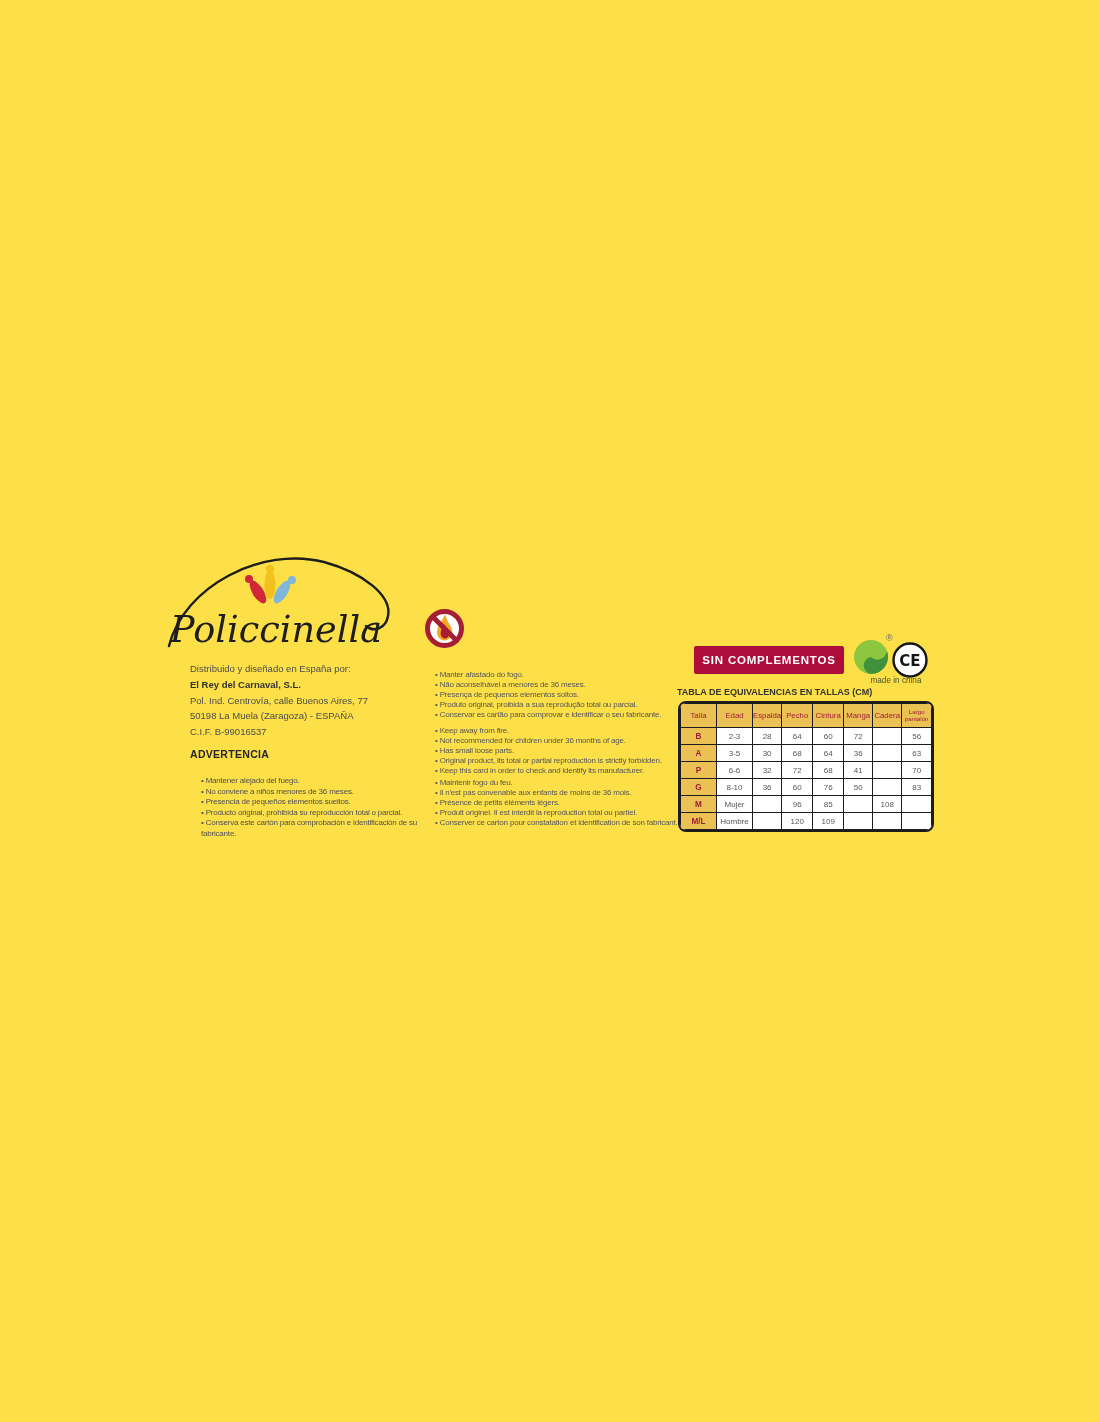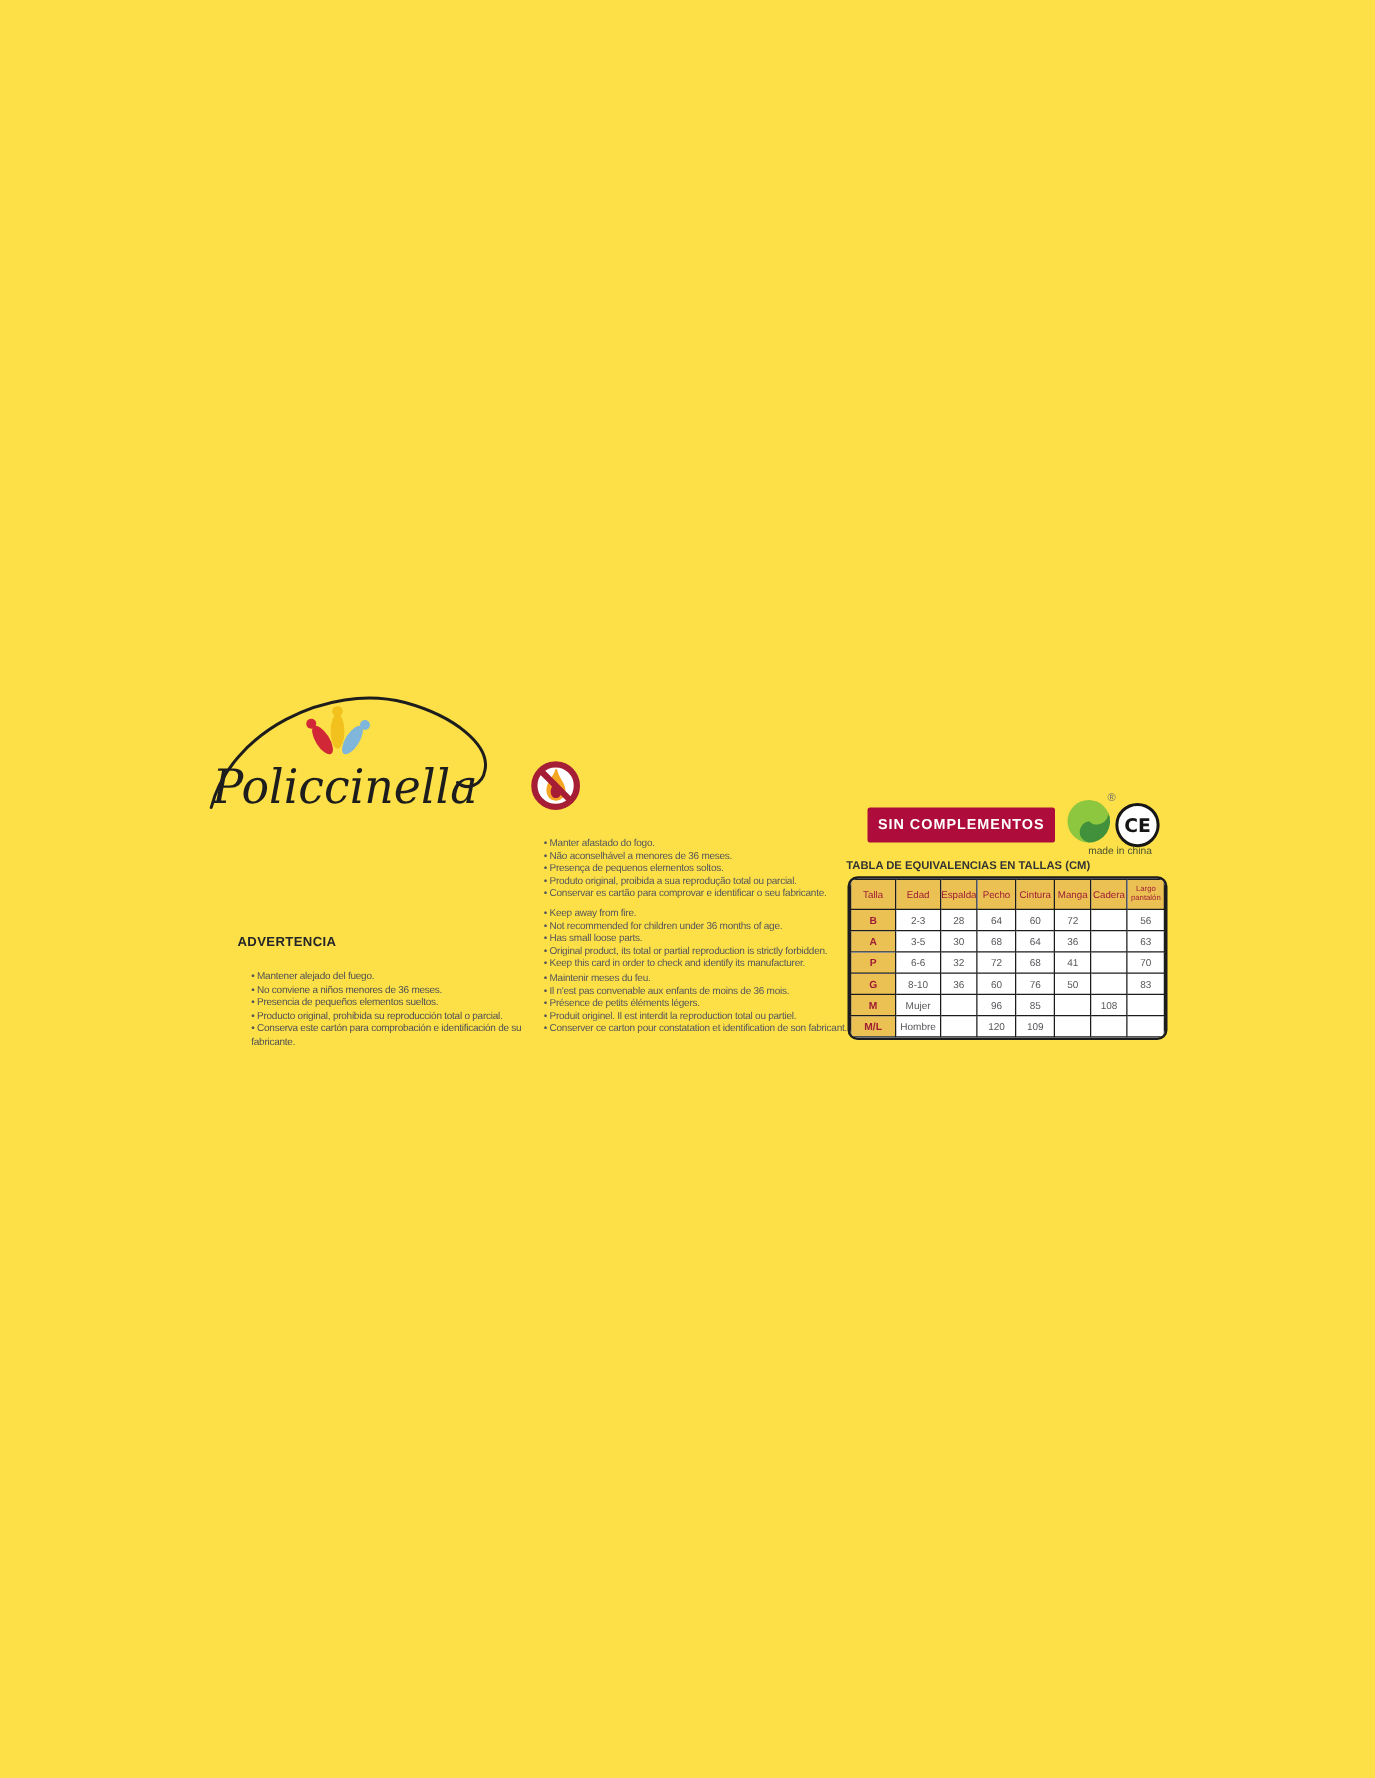--- a/index.html
+++ b/index.html
@@ -80,20 +80,27 @@
         <circle cx="85" cy="25" r="4" style="fill:var(--hat-red)"></circle>
         <ellipse cx="106" cy="31" rx="5.5" ry="14" style="fill:var(--hat-yellow)"></ellipse>
         <circle cx="106" cy="15" r="4.2" style="fill:var(--hat-yellow)"></circle>
         <ellipse cx="118" cy="38" rx="5.5" ry="13" transform="rotate(32 118 38)" style="fill:var(--hat-blue)"></ellipse>
         <circle cx="128" cy="26" r="4" style="fill:var(--hat-blue)"></circle>
       </g>
       <text class="logo-script" x="6" y="88" font-size="38" textLength="212" lengthAdjust="spacingAndGlyphs">Policcinella</text>
     </svg>
   </div>
 
+  <div class="abs addr">
+    <div>Distribuido y diseñado en España por:</div>
+    <div class="bold">El Rey del Carnaval, S.L.</div>
+    <div>Pol. Ind. Centrovía, calle Buenos Aires, 77</div>
+    <div>50198 La Muela (Zaragoza) - ESPAÑA</div>
+    <div>C.I.F. B-99016537</div>
+  </div>
 
   <div class="abs advert-title">ADVERTENCIA</div>
   <ul class="abs blist left-list">
       <li>Mantener alejado del fuego.</li>
       <li>No conviene a niños menores de 36 meses.</li>
       <li>Presencia de pequeños elementos sueltos.</li>
       <li>Producto original, prohibida su reproducción total o parcial.</li>
       <li>Conserva este cartón para comprobación e identificación de su fabricante.</li>
     </ul>
 
@@ -113,21 +120,21 @@
       <li>Conservar es cartão para comprovar e identificar o seu fabricante.</li>
     </ul>
   <ul class="abs blist mid en-list">
       <li>Keep away from fire.</li>
       <li>Not recommended for children under 36 months of age.</li>
       <li>Has small loose parts.</li>
       <li>Original product, its total or partial reproduction is strictly forbidden.</li>
       <li>Keep this card in order to check and identify its manufacturer.</li>
     </ul>
   <ul class="abs blist mid fr-list">
-      <li>Maintenir meses du feu.</li>
+      <li>Maintenir fogo du feu.</li>
       <li>Il n'est pas convenable aux enfants de moins de 36 mois.</li>
       <li>Présence de petits éléments légers.</li>
       <li>Produit originel. Il est interdit la reproduction total ou partiel.</li>
       <li>Conserver ce carton pour constatation et identification de son fabricant.</li>
     </ul>
 
   <div class="abs banner">
     <span>SIN COMPLEMENTOS</span>
   </div>
 

